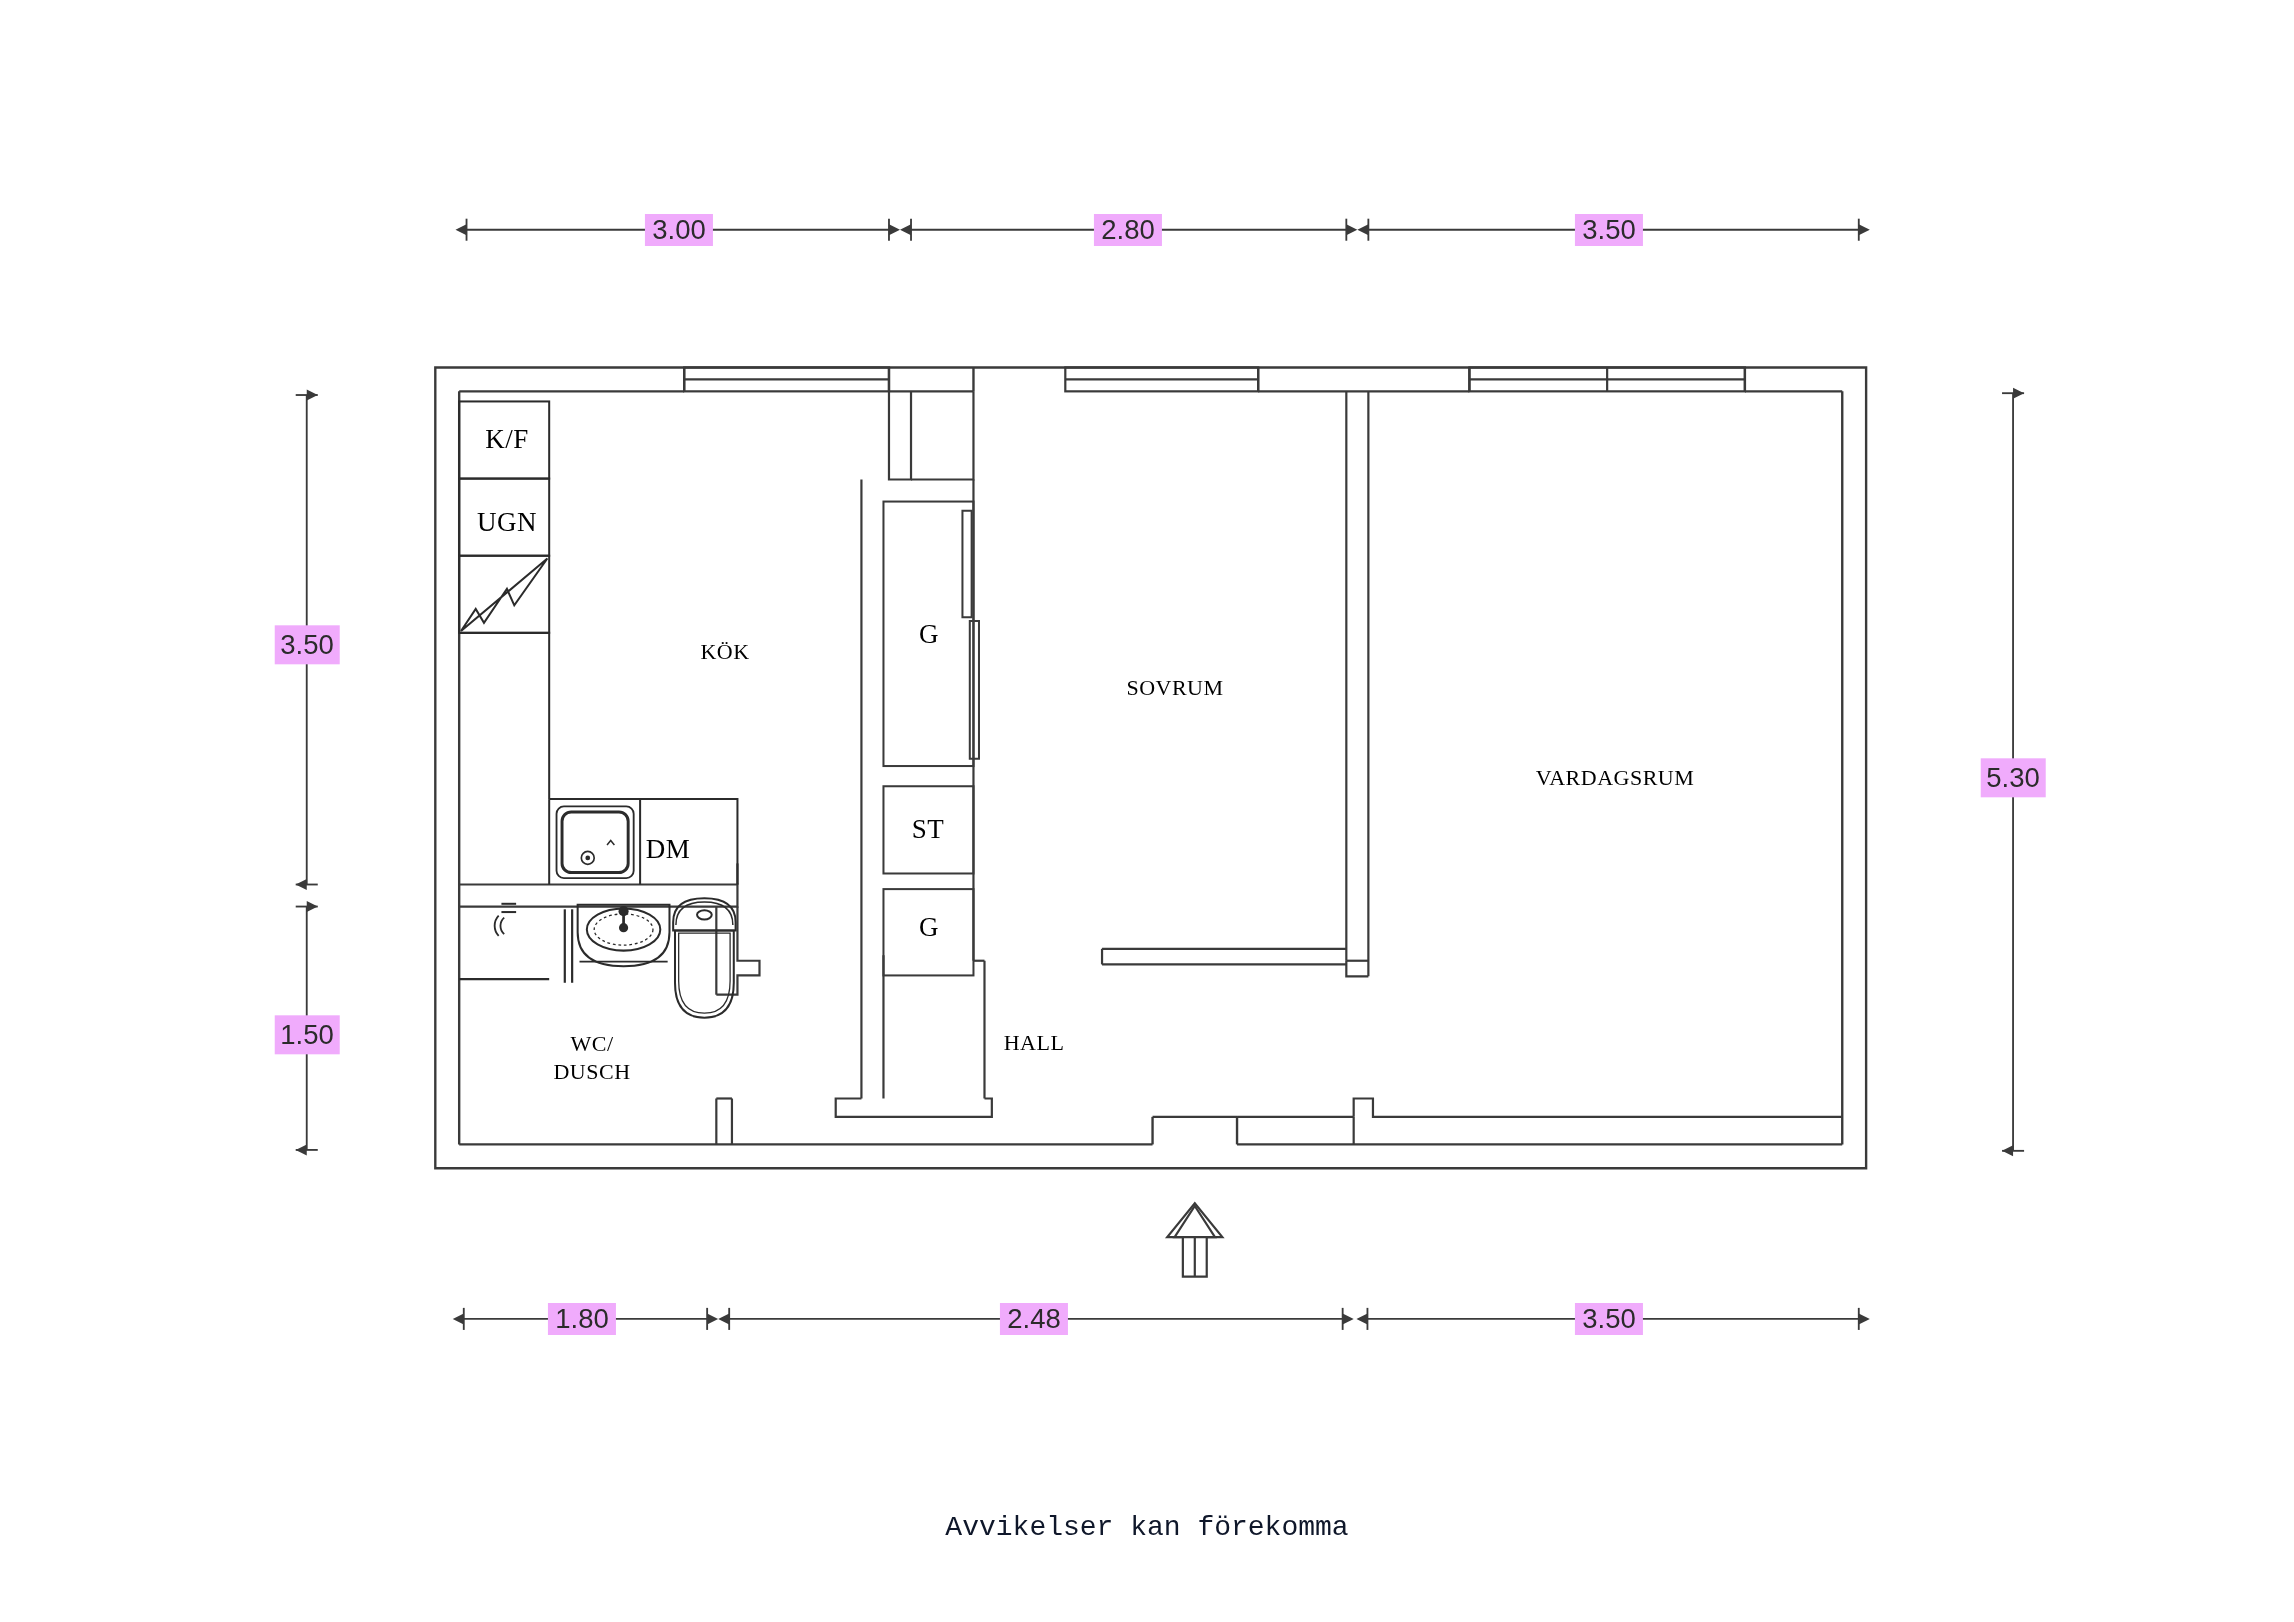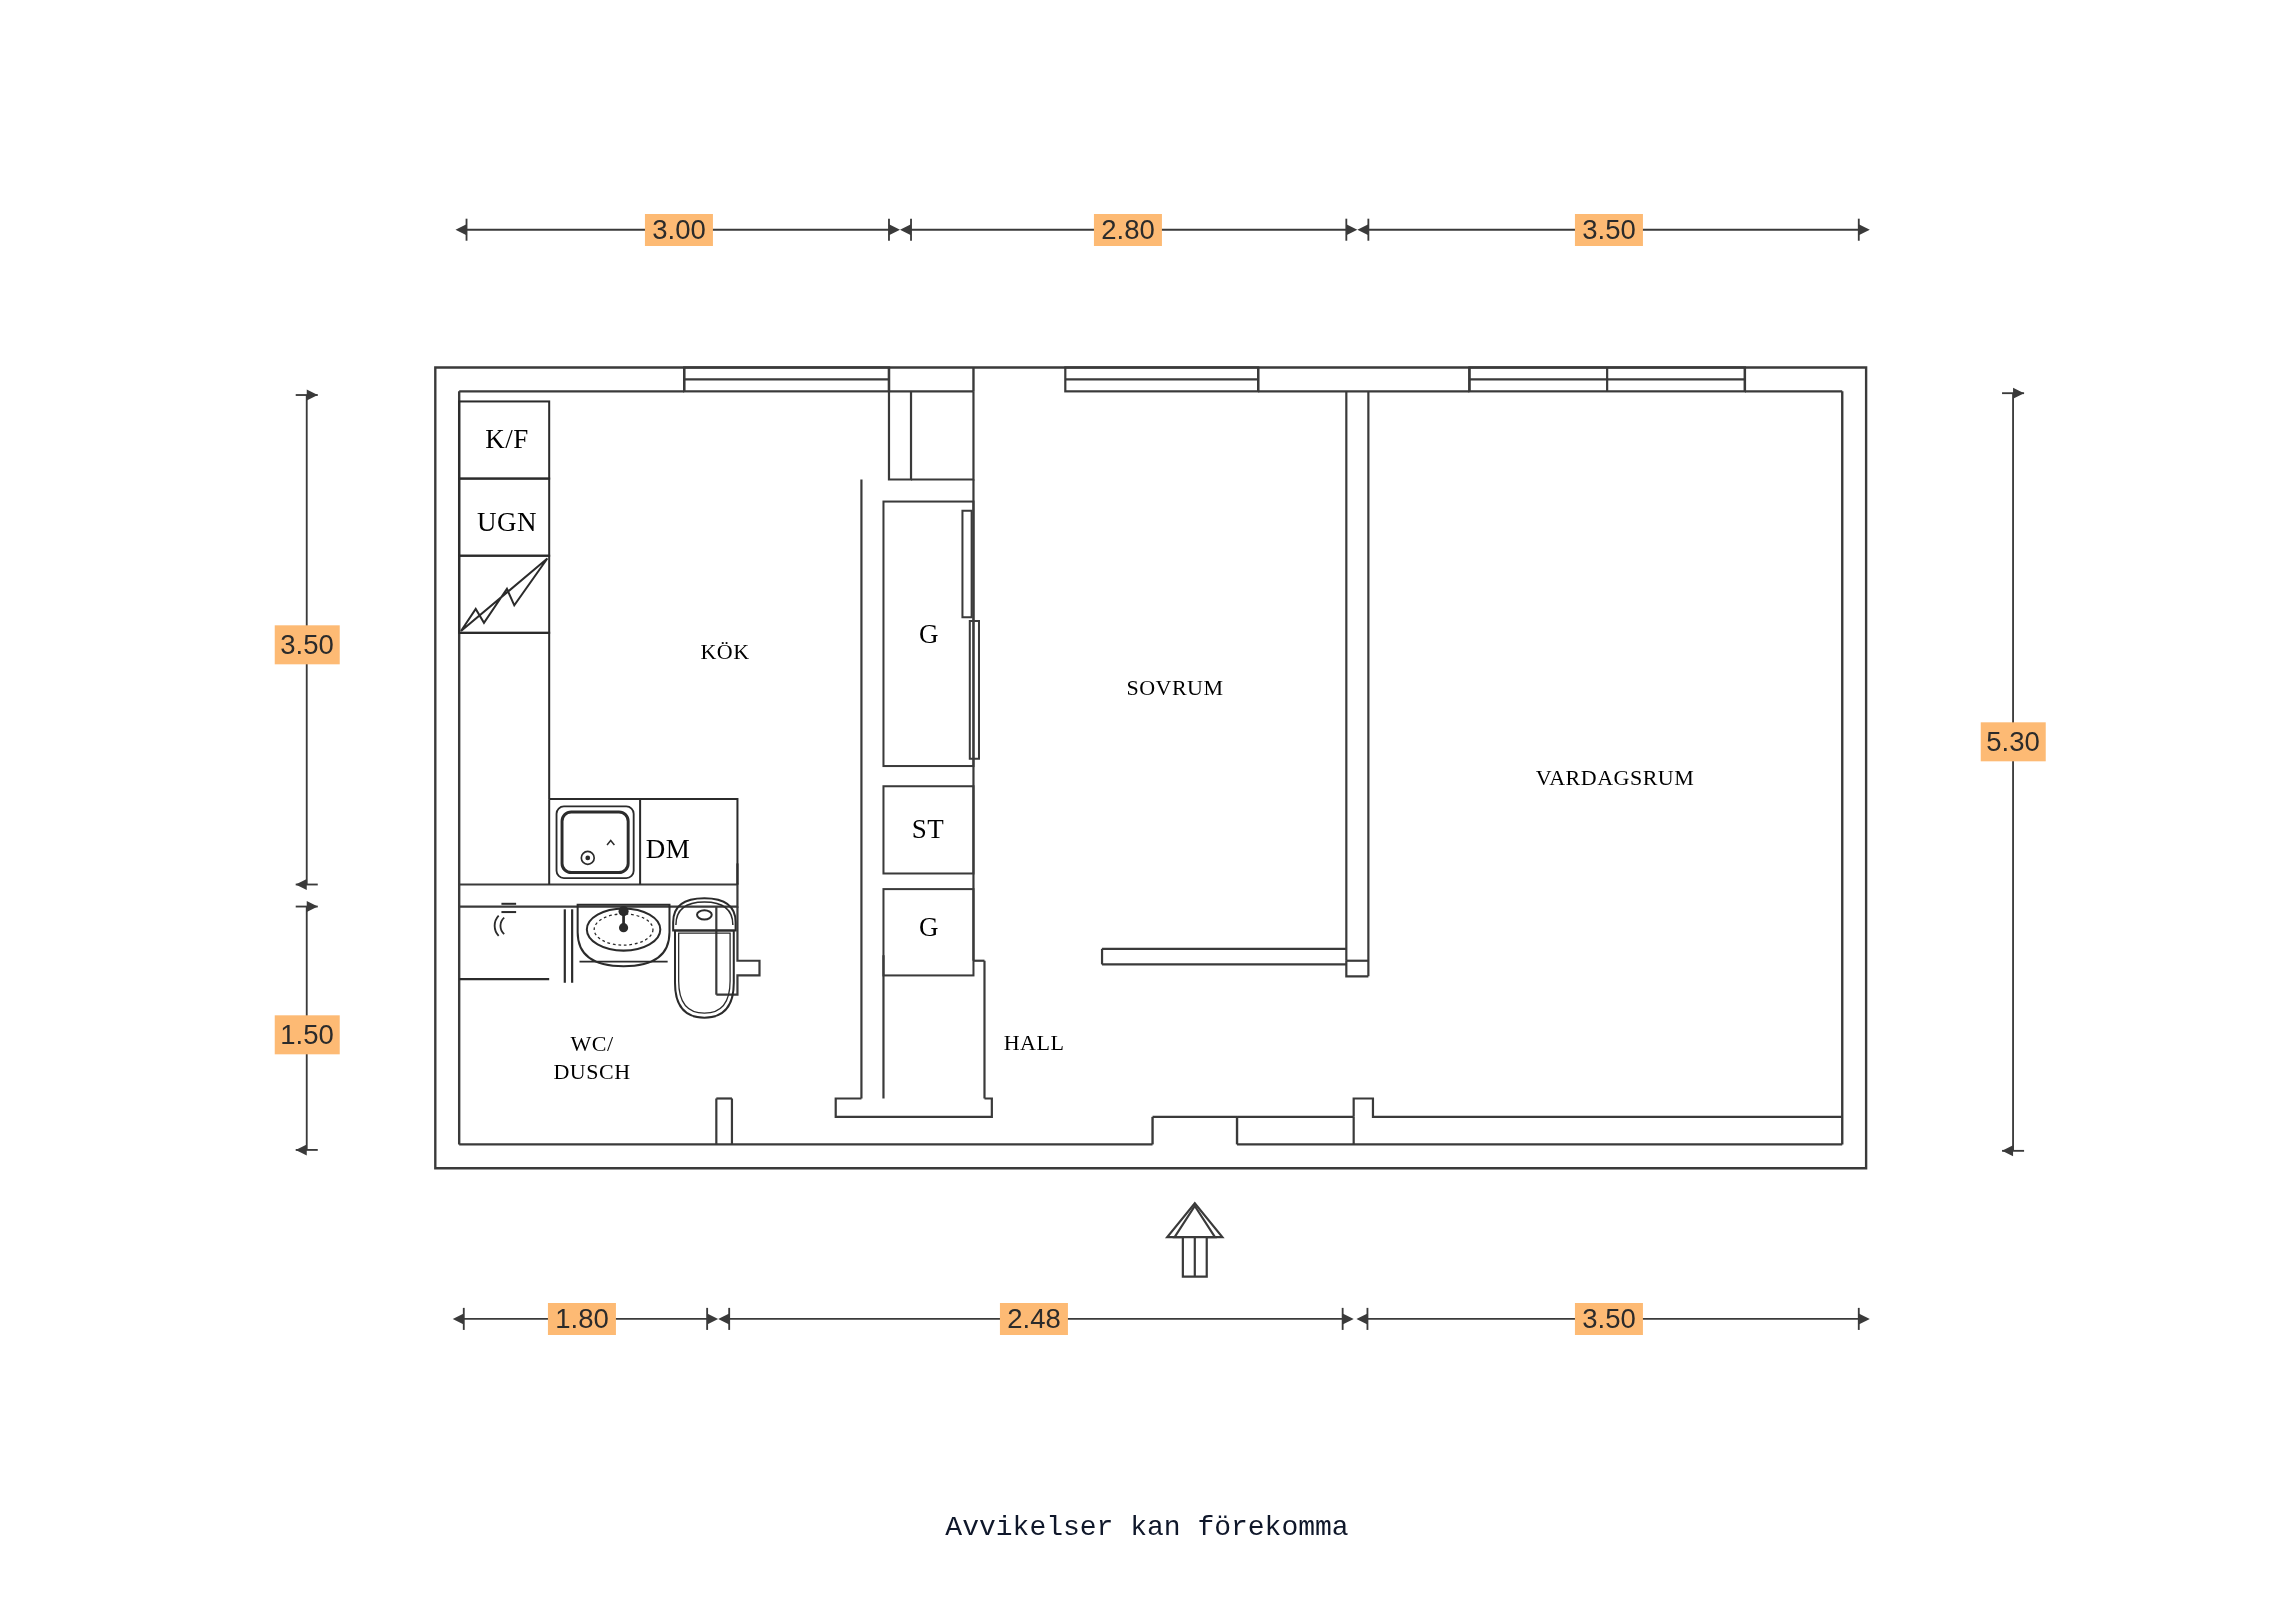--- a/index.html
+++ b/index.html
@@ -34,21 +34,21 @@
   .rl-big   { font-size: 22px; }
   .rl-small { font-size: 27px; }
   .rl-two   { line-height: 1.28; }
   .dim-label {
     position: absolute;
     font-family: "Liberation Sans", sans-serif;
     font-size: 27.5px;
     color: #2b2b2b;
     white-space: nowrap;
     transform: translate(-50%, -50%);
-    background: #fdba74;
+    background: #f0abfc;
     padding: 0 7.3px;
   }
   .dim-label.vert {
     padding: 3.7px 5.5px;
   }
   .footer-note {
     position: absolute;
     left: 1147px;
     top: 1527px;
     transform: translate(-50%, -50%);
@@ -285,18 +285,18 @@
   <div class="dim-label" style="left:1128px; top:230px;">2.80</div>
   <div class="dim-label" style="left:1609px; top:230px;">3.50</div>
 
   <div class="dim-label" style="left:582px;  top:1319px;">1.80</div>
   <div class="dim-label" style="left:1034px; top:1319px;">2.48</div>
   <div class="dim-label" style="left:1609px; top:1319px;">3.50</div>
 
   <div class="dim-label vert" style="left:307px; top:645px;">3.50</div>
   <div class="dim-label vert" style="left:307px; top:1035px;">1.50</div>
 
-  <div class="dim-label vert" style="left:2013px; top:742px;">5.30</div>
+  <div class="dim-label vert" style="left:2013px; top:778px;">5.30</div>
 
   <div class="footer-note">Avvikelser kan förekomma</div>
 
 </div>
 
 
 </body></html>

